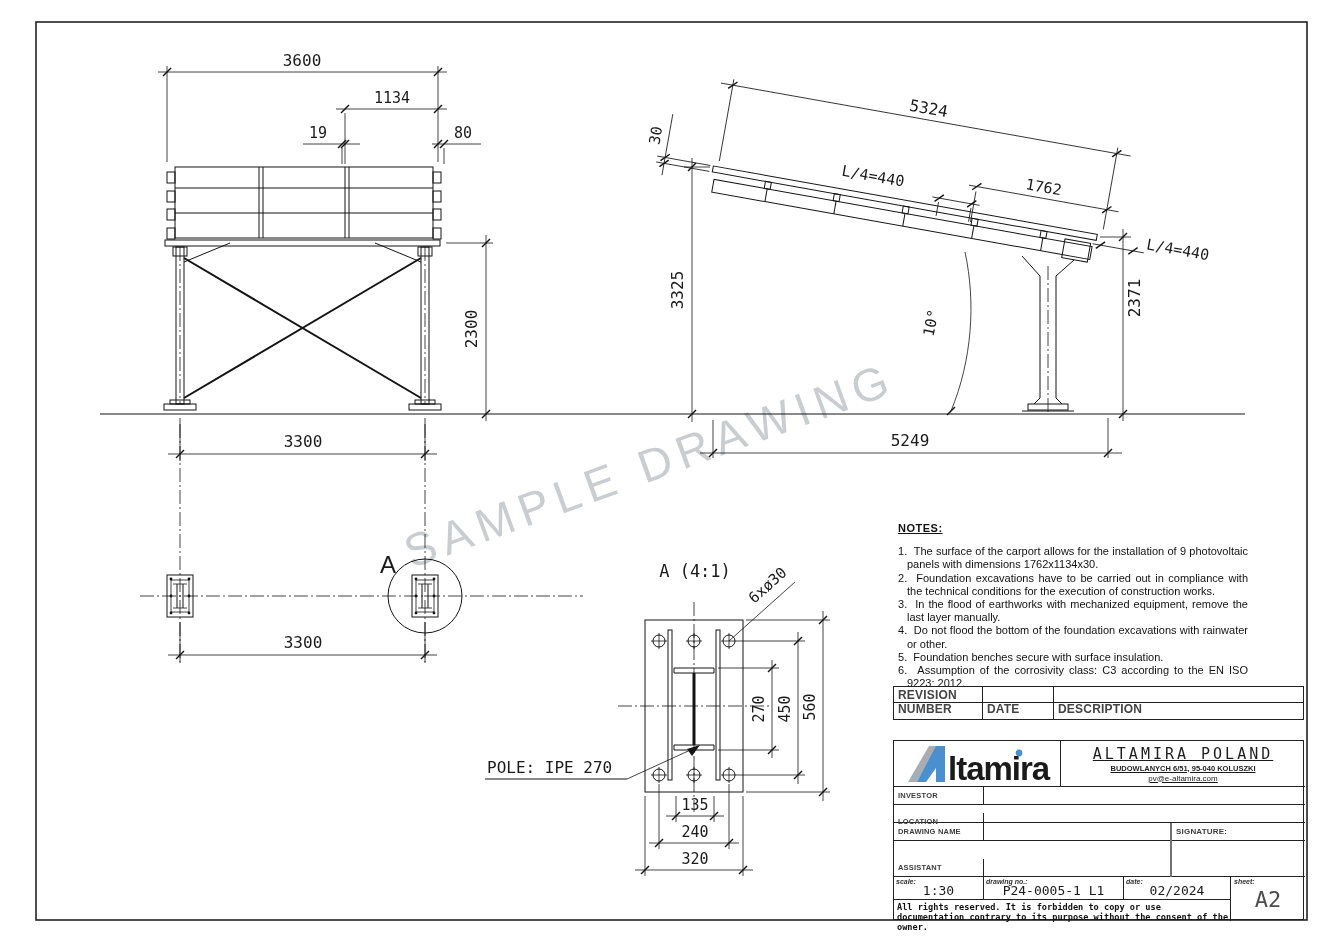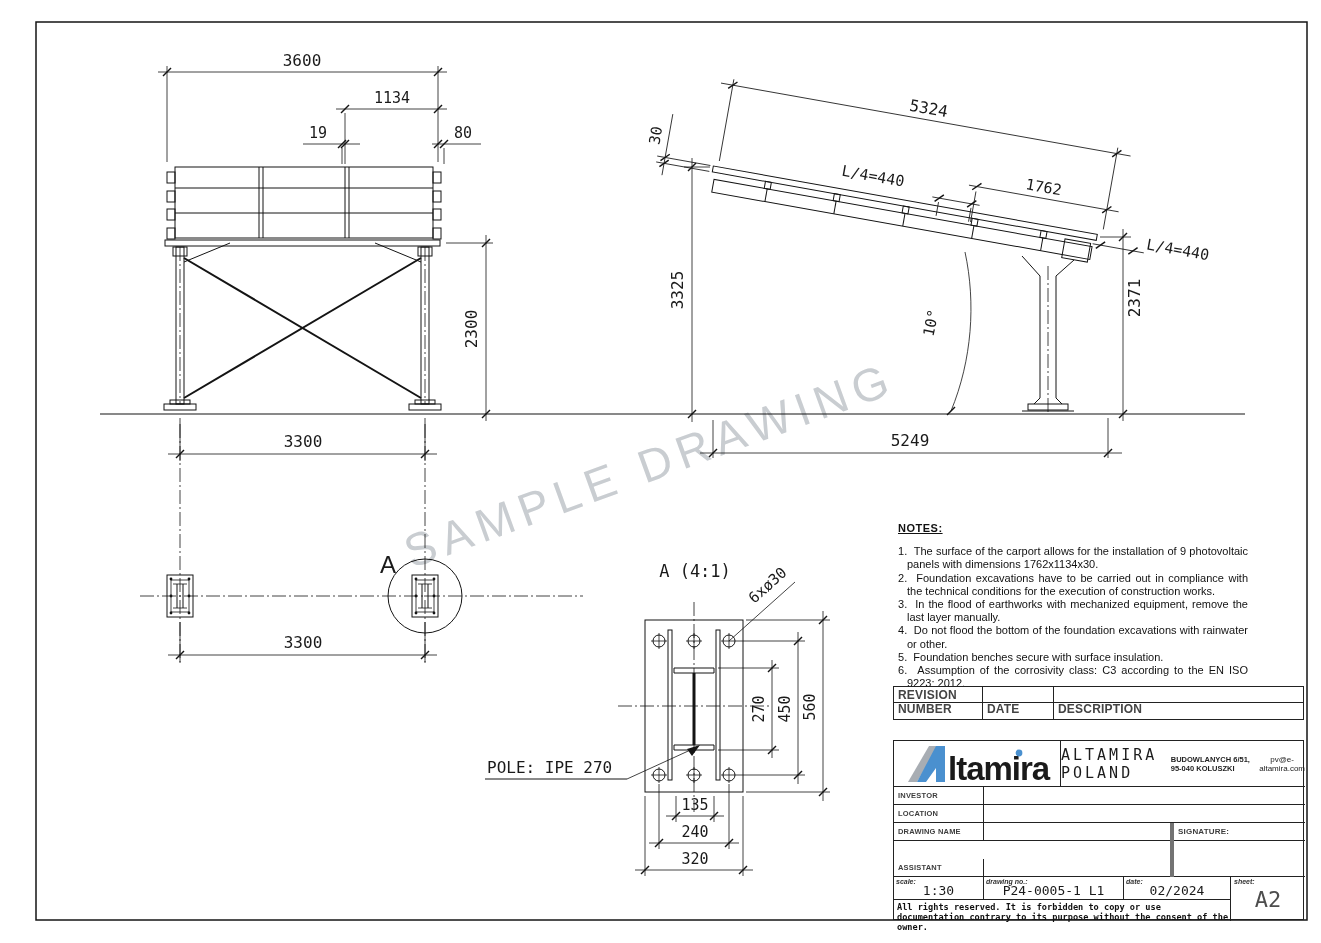--- a/index.html
+++ b/index.html
@@ -25,23 +25,23 @@
   .rev-col{border-right:1px solid #222;display:flex;align-items:flex-end;box-sizing:border-box;}
   .rev-col:last-child{border-right:none;}
   .rev-label{font-size:12px;font-weight:bold;color:#444;padding:0 0 3px 4px;letter-spacing:.2px;}
   .rev-rule{position:absolute;left:0;right:0;top:15px;border-top:1px solid #222;}
   
   .tb{position:absolute;left:893px;top:740px;width:411px;height:180px;border:1.5px solid #222;
       box-sizing:border-box;background:#fff;}
   .tb *{box-sizing:border-box;}
   .cell{position:absolute;}
   .b-r{border-right:1px solid #222;} .b-b{border-bottom:1px solid #222;}
-  .b-l{border-left:4px solid #737373;} .b-t{border-top:1px solid #222;}
+  .b-l{border-left:2px solid #737373;} .b-t{border-top:1px solid #222;}
   .row-label{font-size:7.5px;font-weight:bold;color:#3d3d3d;padding:4px 0 0 4px;letter-spacing:.2px;}
-  .company{display:flex;flex-direction:row;align-items:center;justify-content:center;gap:1px;}
+  .company{display:flex;flex-direction:column;align-items:center;justify-content:center;gap:1px;text-decoration:underline;}
   .company-name{font-family:"DejaVu Sans Mono",monospace;font-size:15px;letter-spacing:3px;color:#1c1c1c;}
   .company-addr{font-size:7.5px;font-weight:bold;color:#222;}
   .company-mail{font-size:8px;color:#222;text-align:center;}
   .small-italic{font-size:7px;font-style:italic;font-weight:bold;color:#333;}
   .cad-val{font-family:"DejaVu Sans Mono",monospace;font-size:13px;color:#1a1a1a;text-align:center;}
   .sheet-val{font-family:"DejaVu Sans Mono",monospace;font-size:22px;color:#4d4d4d;text-align:center;}
   .copyright{font-family:"DejaVu Sans Mono",monospace;font-size:8.6px;font-weight:bold;line-height:10px;
              color:#111;padding:2px 0 0 3px;}
   .micro-text{width:42px;height:11px;margin:3px auto 0;
               background:repeating-linear-gradient(#8a8a8a 0 1px,transparent 1px 3.5px);}
@@ -397,21 +397,21 @@
   <div class="cell b-b company" style="left:167px;top:0;width:244px;height:46px;">
     <div class="company-name">ALTAMIRA  POLAND</div>
     <div class="company-addr">BUDOWLANYCH 6/51, 95-040  KOLUSZKI</div>
     <div class="company-mail">pv@e-altamira.com</div>
   </div>
 
   <div class="cell b-b" style="left:0;top:46px;width:411px;height:18px;">
     <div class="cell b-r row-label" style="left:0;top:0;width:90px;height:18px;">INVESTOR</div>
   </div>
   <div class="cell b-b" style="left:0;top:64px;width:411px;height:18px;">
-    <div class="cell b-r row-label" style="left:0;top:0;width:90px;height:18px;">LOCATION</div>
+    <div class="cell b-r row-label" style="left:0;top:8px;width:90px;height:18px;">LOCATION</div>
   </div>
   <div class="cell b-b" style="left:0;top:82px;width:411px;height:18px;">
     <div class="cell b-r row-label" style="left:0;top:0;width:90px;height:18px;">DRAWING NAME</div>
   </div>
   <div class="cell b-b" style="left:0;top:118px;width:411px;height:18px;">
     <div class="cell b-r row-label" style="left:0;top:0;width:90px;height:18px;">ASSISTANT</div>
   </div>
 
   <div class="cell b-l" style="left:276px;top:82px;width:135px;height:54px;">
     <div class="row-label" style="font-size:8px;">SIGNATURE:</div>

